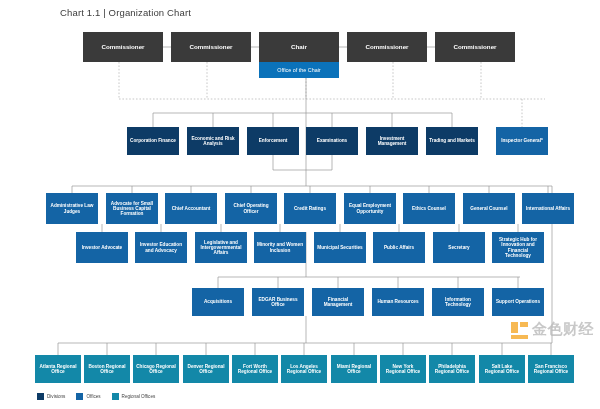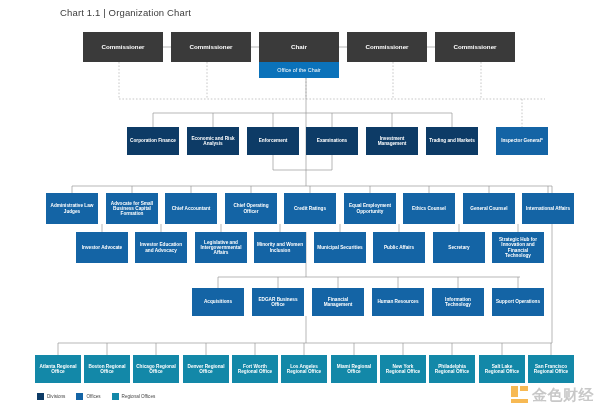--- a/index.html
+++ b/index.html
@@ -11,21 +11,21 @@
     width: 600px; height: 409px;
     font-family: "Liberation Sans", sans-serif;
     position: relative;
     overflow: hidden;
     color: #333;
   }
 
   #chart-root {
     position: absolute;
     left: 0; top: 0;
-    width: 600px; height: 409px;
+    width: 600px; height: 343px;
   }
 
   
   .chart-title {
     position: absolute;
     left: 60px; top: 7px;
     font-size: 9.5px;
     letter-spacing: 0.15px;
     color: #3c3c3c;
     white-space: nowrap;
@@ -99,21 +99,21 @@
   }
   .legend-item { display: flex; align-items: center; gap: 3px; }
   .legend-swatch { width: 7px; height: 7px; display: block; }
   .legend-label { font-size: 4.6px; color: #444; white-space: nowrap; }
 
   
   .watermark {
     position: absolute;
     right: 6px; bottom: 4px;
     display: flex;
-    align-items: flex-start;
+    align-items: flex-end;
     gap: 4px;
     opacity: 0.78;
   }
   .wm-mark { position: relative; width: 17px; height: 17px; }
   .wm-mark i {
     position: absolute; display: block; background: #f5a623;
   }
   .wm-mark i.a { left: 0; top: 0; width: 7px; height: 11px; }
   .wm-mark i.b { left: 9px; top: 0; width: 8px; height: 5px; }
   .wm-mark i.c { left: 0; top: 13px; width: 17px; height: 4px; background:#f5a623; }

